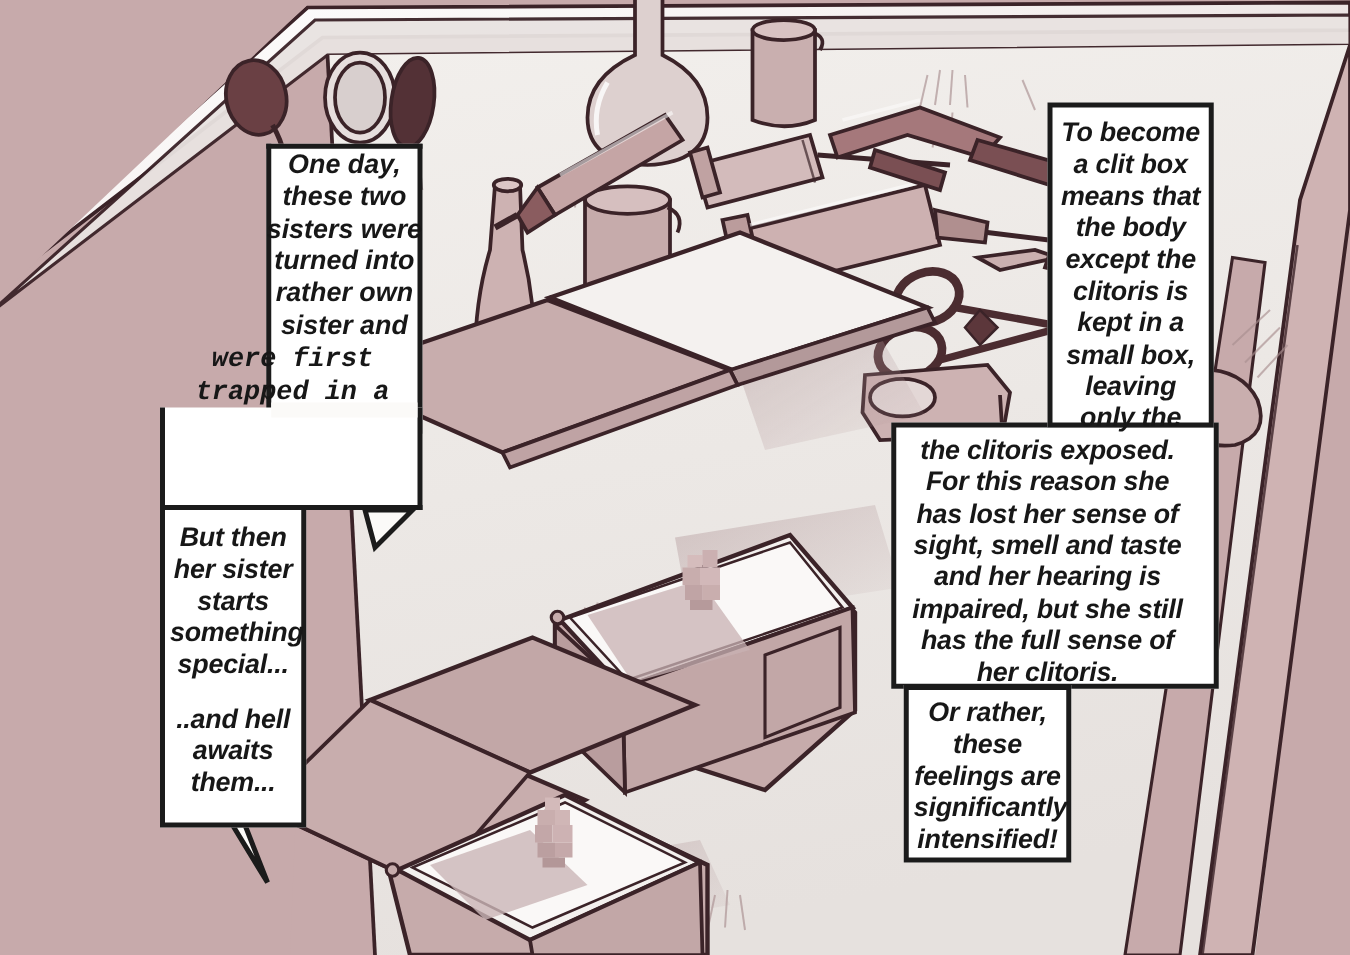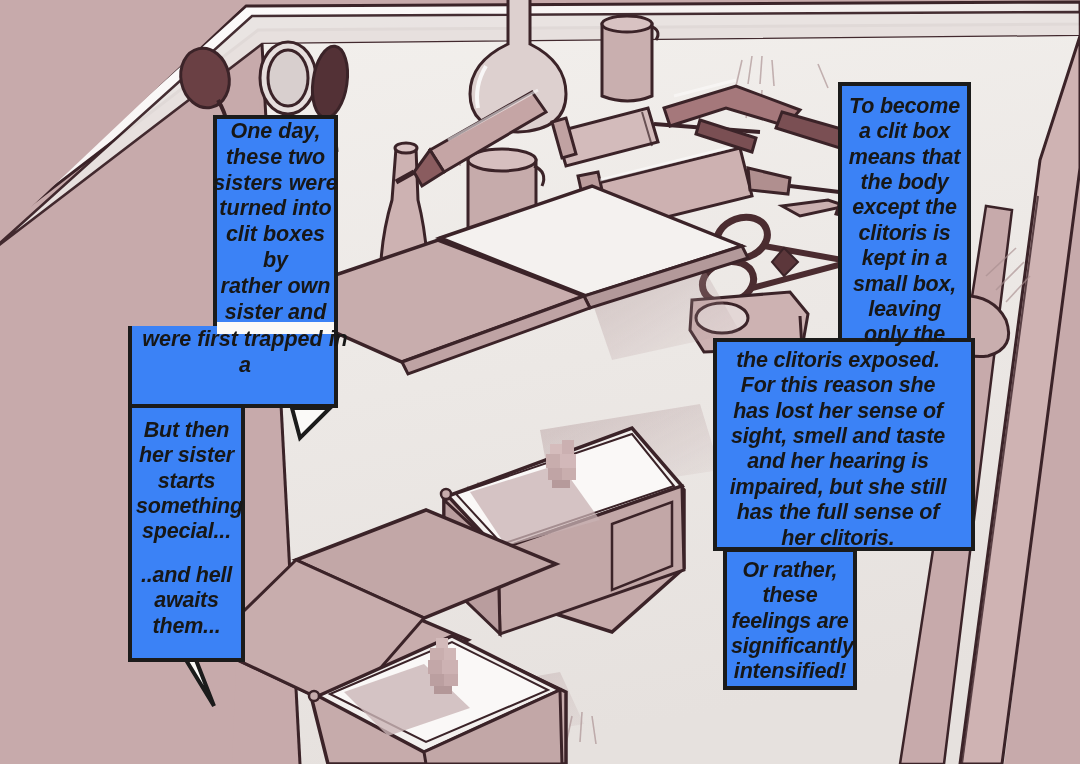--- a/index.html
+++ b/index.html
@@ -21,21 +21,21 @@
   .art {
     position: absolute;
     inset: 0;
     width: 1080px;
     height: 764px;
   }
 
   
   .caption {
     position: absolute;
-    background: #3b82f6;
+    background: #ffffff;
     border: 4px solid #1b1b1b;
     box-sizing: border-box;
     color: #171717;
     font-style: italic;
     font-weight: 700;
     text-align: center;
     line-height: 1.18;
     letter-spacing: -0.2px;
     z-index: 20;
   }
@@ -87,22 +87,23 @@
     line-height: 1.2;
     pointer-events: none;
   }
   #cap-intro-text .narrow {
     width: 125px;
     margin-left: 85px;
     text-align: center;
   }
   #cap-intro-text .wide {
     width: 206px;
-    margin-left: 14px;
+    margin-left: 3px;
     margin-top: 2px;
+    font-family: Liberation Mono, monospace;
   }
 
   #cap-sister {
     left: 128px;
     top: 404px;
     width: 117px;
     height: 258px;
     font-size: 21.5px;
     padding: 10px 4px 0 4px;
     z-index: 20;
@@ -377,21 +378,20 @@
 
   <div class="caption" id="cap-intro-top"></div>
   <div class="caption" id="cap-intro-wide"></div>
   <div id="cap-seam-a"></div>
 
   <div id="cap-intro-text">
     <div class="narrow">One day,</div>
     <div class="narrow">these two</div>
     <div class="narrow">sisters were</div>
     <div class="narrow">turned into</div>
-    <div class="narrow">clit boxes by</div>
     <div class="narrow">rather own</div>
     <div class="narrow">sister and</div>
     <div class="wide">were first trapped in a</div>
   </div>
 
   <div class="caption" id="cap-sister">
     <p>But then her sister starts something special...</p>
     <p>..and hell awaits them...</p>
   </div>
 

